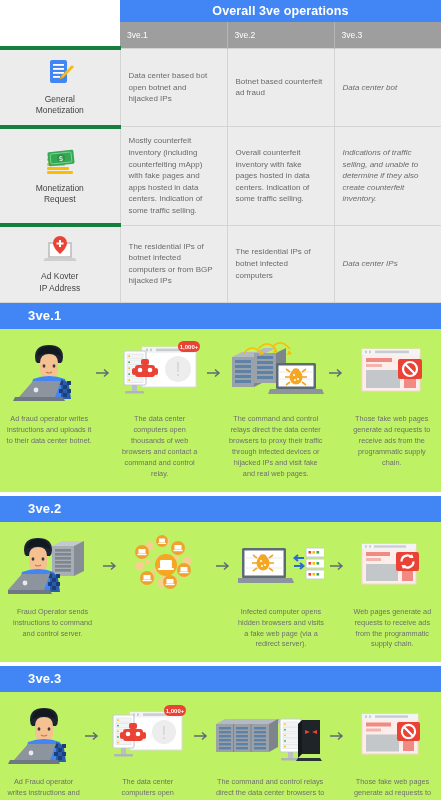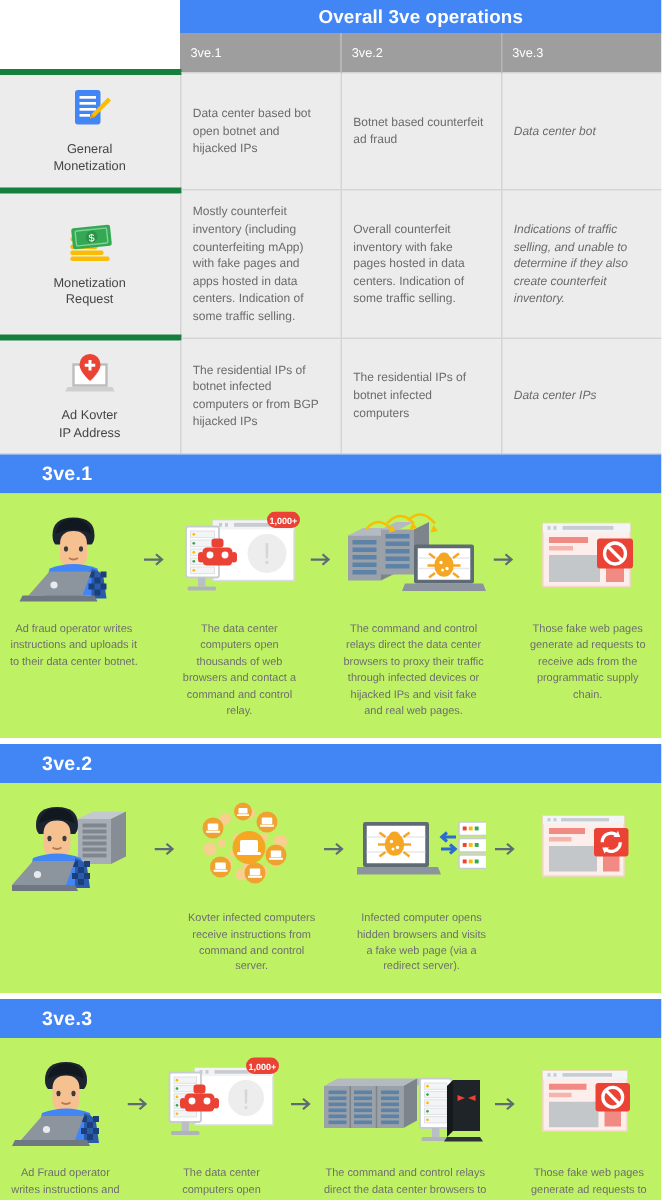--- a/index.html
+++ b/index.html
@@ -436,20 +436,21 @@
             <rect x="44" y="44" width="4" height="4"></rect>
               <rect x="40" y="48" width="4" height="4"></rect>
             <rect x="48" y="48" width="4" height="4"></rect>
               <rect x="44" y="52" width="4" height="4"></rect>
           </g>
           <path d="M0 56 l14 -16 h28 l-6 16 z" fill="#8c949e"></path>
           <circle cx="17" cy="49" r="2.4" fill="#e8eaed"></circle>
           <path d="M-2 56 h44 l2 4 h-48 z" fill="#6f7782"></path>
         </svg>
       </div>
+      <div class="caption">Fraud Operator sends instructions to command and control server.</div>
     </div>
 
     <div class="arrow">
       <svg width="16" height="10" viewBox="0 0 16 10">
           <path d="M0 5 h11 M8 1.5 L12 5 L8 8.5" stroke="#5f6b74" stroke-width="1.5" fill="none"></path>
         </svg>
     </div>
 
     <div class="step s2-b">
       <div class="stepart">
@@ -505,21 +506,20 @@
                 <rect x="1.4" y="7.8" width="9.2" height="1.4" fill="#ffffff"></rect>
               </g>
             <g transform="translate(29,2)">
                 <circle cx="5" cy="5" r="6" fill="#f0a231"></circle>
                 <rect x="2" y="2.6" width="6" height="3.8" rx=".6" fill="#ffffff"></rect>
                 <rect x="1" y="6.8" width="8" height="1.2" fill="#ffffff"></rect>
               </g>
           </g>
         </svg>
       </div>
-      <div class="caption">Kovter infected computers receive instructions from command and control server.</div>
     </div>
 
     <div class="arrow">
       <svg width="16" height="10" viewBox="0 0 16 10">
           <path d="M0 5 h11 M8 1.5 L12 5 L8 8.5" stroke="#5f6b74" stroke-width="1.5" fill="none"></path>
         </svg>
     </div>
 
     <div class="step s2-c">
       <div class="stepart">
@@ -603,20 +603,21 @@
             <rect x="40" y="18" width="23" height="19" rx="2" fill="#ea4335"></rect>
             <g fill="none" stroke="#ffffff" stroke-width="2.2">
               <path d="M45.5 27.5 a6 6 0 0 1 10.5 -4"></path>
               <path d="M57.5 27.5 a6 6 0 0 1 -10.5 4"></path>
             </g>
             <path d="M56 20 l1.5 4 l-4.5 0 z" fill="#ffffff"></path>
             <path d="M47 35 l-1.5 -4 l4.5 0 z" fill="#ffffff"></path>
           </g>
         </svg>
       </div>
+      <div class="caption">Web pages generate ad requests to receive ads from the programmatic supply chain.</div>
     </div>
   </div>
 </div>
 
 <div class="spacer"></div>
 
 <div class="banner">3ve.3</div>
 <div class="sect">
   <div class="flow">
 

